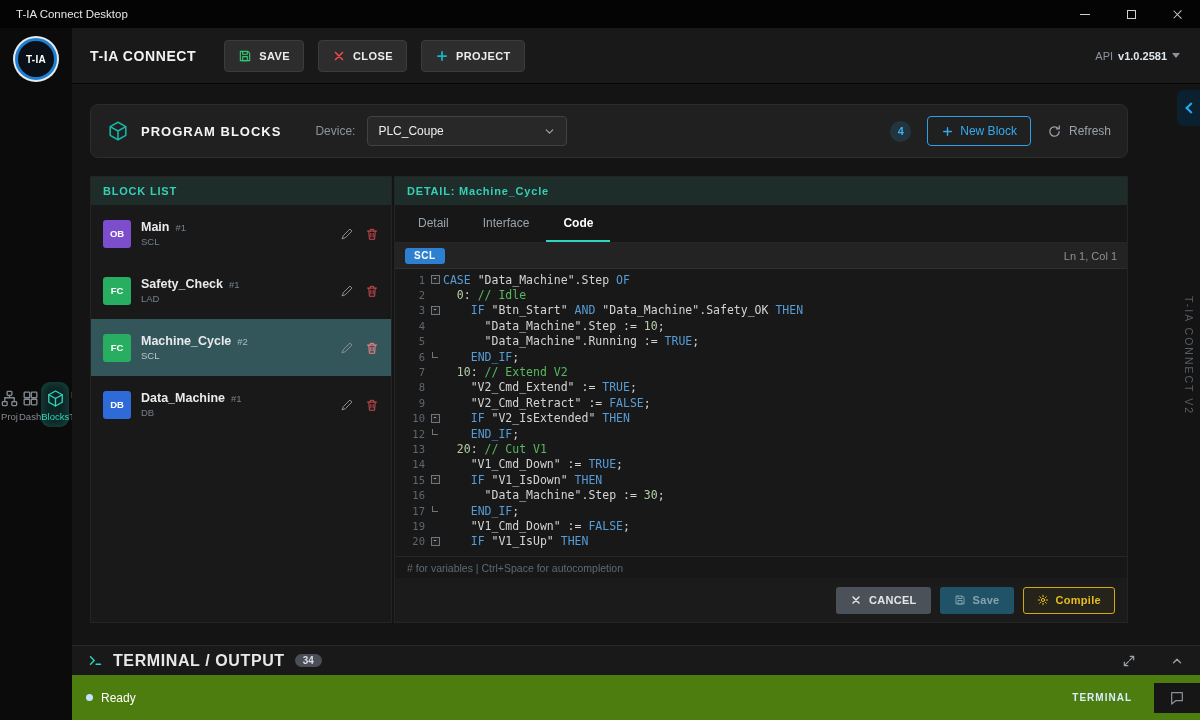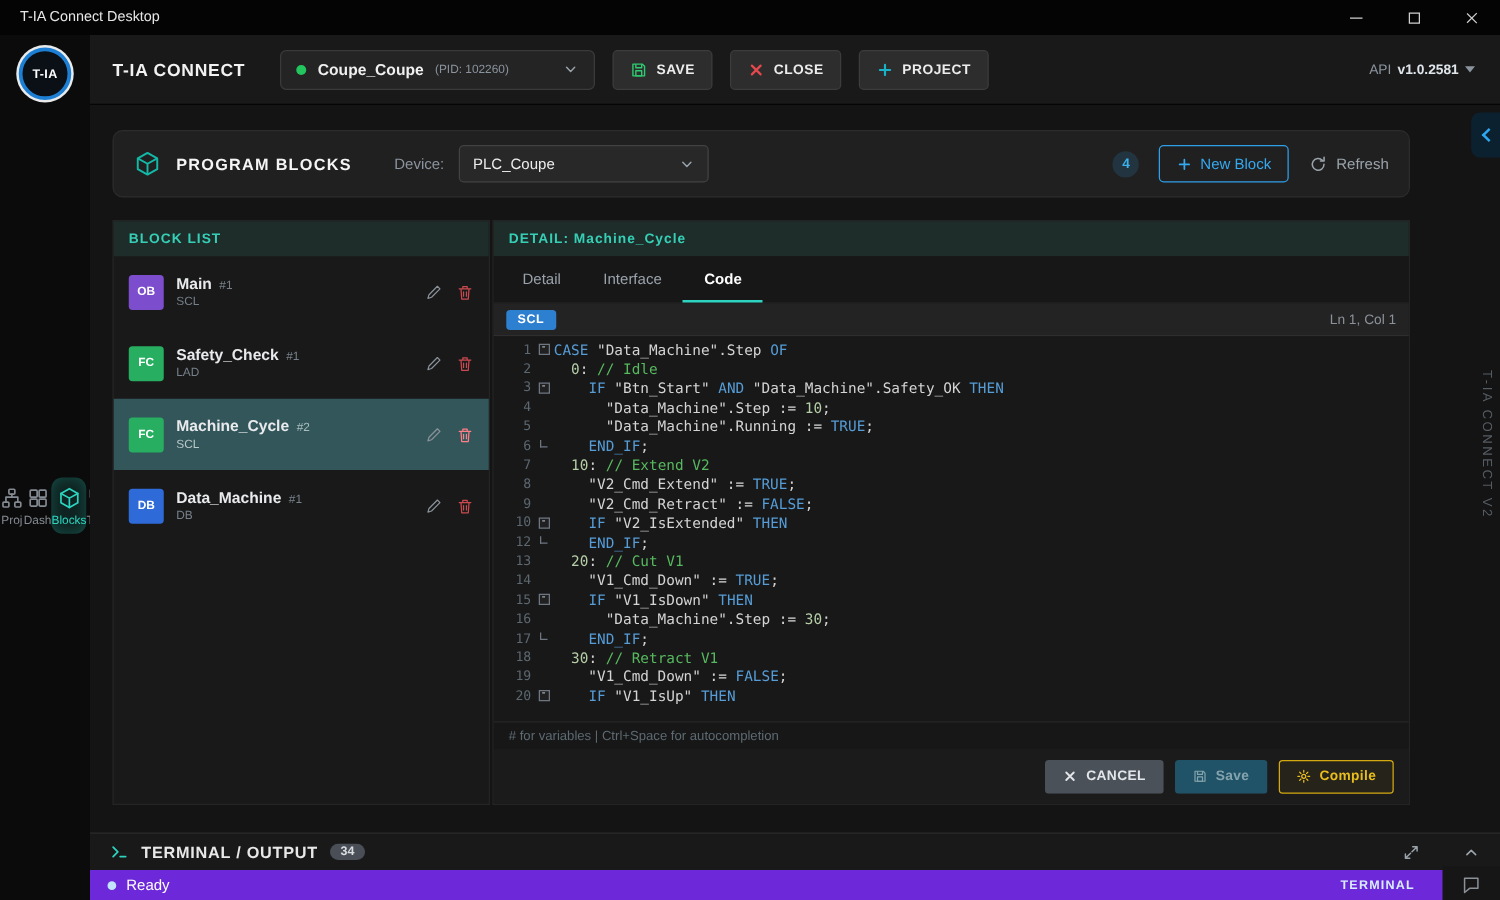--- a/index.html
+++ b/index.html
@@ -107,26 +107,26 @@
   .actions { height:44px; flex:none; display:flex; align-items:center; justify-content:flex-end; gap:9px; padding:0 12px; background:#1b1b1b; }
   .btn { display:inline-flex; align-items:center; gap:7px; font-size:11px; font-weight:bold; height:27px; padding:0 13px; border-radius:3px; letter-spacing:.3px; border:1px solid transparent; cursor:pointer; }
   .btn .icn { width:12px; height:12px; }
   .btn-cancel { background:#4b5158; color:#e2e6ea; }
   .btn-save-d { background:#22627a; color:#9fc6d2; opacity:.8; }
   .btn-compile { background:rgba(230,190,26,.05); border-color:#d4a910; color:#e8bd1d; }
 
   
   .terminal-bar { height:30px; flex:none; background:#191919; border-top:1px solid #2a2a2a; display:flex; align-items:center; gap:10px; padding:0 16px; }
   .term-icn { width:15px; height:15px; color:#2dd4bf; }
-  .term-title { font-size:13px; font-weight:bold; color:#e8e8e8; letter-spacing:.6px; }
+  .term-title { font-size:16px; font-weight:bold; color:#e8e8e8; letter-spacing:.6px; }
   .term-badge { background:#4a4f57; color:#d9dde2; font-size:10px; font-weight:bold; padding:1px 8px; border-radius:9px; }
   .term-right { margin-left:auto; display:flex; align-items:center; gap:34px; color:#9aa3ab; }
   .term-right .icn { width:14px; height:14px; cursor:pointer; }
 
-  .status-bar { height:24px; flex:none; background:#6d28d9; display:flex; align-items:center; padding-left:14px; gap:8px; }
+  .status-bar { height:45px; flex:none; background:#4d7c0f; display:flex; align-items:center; padding-left:14px; gap:8px; }
   .ready-dot { width:7px; height:7px; border-radius:50%; background:#c3e4ff; flex:none; }
   .status-text { font-size:12px; color:#ffffff; }
   .status-right { margin-left:auto; font-size:10px; font-weight:bold; letter-spacing:1px; color:#d8edff; padding-right:14px; }
   .corner { width:46px; height:30px; background:#161616; display:flex; align-items:center; justify-content:center; color:#8a9199; cursor:pointer; }
   .corner .icn { width:16px; height:16px; }
 
   
   .panel-toggle { position:absolute; right:0; top:62px; width:23px; height:36px; background:#0c2130; border-radius:7px 0 0 7px; display:flex; align-items:center; justify-content:center; cursor:pointer; z-index:5; }
   .chev-left { width:8px; height:8px; border-left:2.4px solid #2aa9f2; border-bottom:2.4px solid #2aa9f2; transform:rotate(45deg); margin-left:4px; }
   .vlabel { position:absolute; right:5px; top:268px; writing-mode:vertical-rl; font-size:10.5px; letter-spacing:2px; color:#565d63; z-index:4; }
@@ -230,28 +230,20 @@
           </svg>
           <span class="nav-label">Set</span>
         </div>
       </div>
   </aside>
 
   <div class="main-col">
 
     <div class="header">
       <span class="brand">T-IA CONNECT</span>
-      <div class="conn-select">
-        <span class="dot"></span>
-        <span class="conn-name">Coupe_Coupe</span>
-        <span class="conn-pid">(PID: 102260)</span>
-        <svg class="icn" viewBox="0 0 24 24" fill="none" stroke="currentColor" stroke-width="2.2" stroke-linecap="round" stroke-linejoin="round">
-            <path d="M6 9l6 6 6-6"></path>
-          </svg>
-      </div>
       <button class="hbtn">
         <svg class="icn ic-green" viewBox="0 0 24 24" fill="none" stroke="currentColor" stroke-width="1.9" stroke-linejoin="round">
             <path d="M4 4h13l3 3v13H4z"></path>
             <path d="M8 4v5h8V4"></path>
             <rect x="8" y="13" width="8" height="7"></rect>
           </svg>
         <span>SAVE</span>
       </button>
       <button class="hbtn">
         <svg class="icn ic-red" viewBox="0 0 24 24" fill="none" stroke="currentColor" stroke-width="3" stroke-linecap="round">
@@ -422,21 +414,20 @@
               <div class="code-line"><span class="ln-num">7</span><span class="fold"></span><span class="code-text"><span class="tk-pl">  </span><span class="tk-num">10</span><span class="tk-pl">: </span><span class="tk-com">// Extend V2</span></span></div>
               <div class="code-line"><span class="ln-num">8</span><span class="fold"></span><span class="code-text"><span class="tk-pl">    "V2_Cmd_Extend" := </span><span class="tk-kw">TRUE</span><span class="tk-pl">;</span></span></div>
               <div class="code-line"><span class="ln-num">9</span><span class="fold"></span><span class="code-text"><span class="tk-pl">    "V2_Cmd_Retract" := </span><span class="tk-kw">FALSE</span><span class="tk-pl">;</span></span></div>
               <div class="code-line"><span class="ln-num">10</span><span class="fold"><span class="fold-open"></span></span><span class="code-text"><span class="tk-pl">    </span><span class="tk-kw">IF</span><span class="tk-pl"> "V2_IsExtended" </span><span class="tk-kw">THEN</span></span></div>
               <div class="code-line"><span class="ln-num">12</span><span class="fold"><span class="fold-end"></span></span><span class="code-text"><span class="tk-pl">    </span><span class="tk-kw">END_IF</span><span class="tk-pl">;</span></span></div>
               <div class="code-line"><span class="ln-num">13</span><span class="fold"></span><span class="code-text"><span class="tk-pl">  </span><span class="tk-num">20</span><span class="tk-pl">: </span><span class="tk-com">// Cut V1</span></span></div>
               <div class="code-line"><span class="ln-num">14</span><span class="fold"></span><span class="code-text"><span class="tk-pl">    "V1_Cmd_Down" := </span><span class="tk-kw">TRUE</span><span class="tk-pl">;</span></span></div>
               <div class="code-line"><span class="ln-num">15</span><span class="fold"><span class="fold-open"></span></span><span class="code-text"><span class="tk-pl">    </span><span class="tk-kw">IF</span><span class="tk-pl"> "V1_IsDown" </span><span class="tk-kw">THEN</span></span></div>
               <div class="code-line"><span class="ln-num">16</span><span class="fold"></span><span class="code-text"><span class="tk-pl">      "Data_Machine".Step := </span><span class="tk-num">30</span><span class="tk-pl">;</span></span></div>
               <div class="code-line"><span class="ln-num">17</span><span class="fold"><span class="fold-end"></span></span><span class="code-text"><span class="tk-pl">    </span><span class="tk-kw">END_IF</span><span class="tk-pl">;</span></span></div>
-              <div class="code-line"><span class="ln-num">18</span><span class="fold"></span><span class="code-text"><span class="tk-pl">  </span><span class="tk-num">30</span><span class="tk-pl">: </span><span class="tk-com">// Retract V1</span></span></div>
               <div class="code-line"><span class="ln-num">19</span><span class="fold"></span><span class="code-text"><span class="tk-pl">    "V1_Cmd_Down" := </span><span class="tk-kw">FALSE</span><span class="tk-pl">;</span></span></div>
               <div class="code-line"><span class="ln-num">20</span><span class="fold"><span class="fold-open"></span></span><span class="code-text"><span class="tk-pl">    </span><span class="tk-kw">IF</span><span class="tk-pl"> "V1_IsUp" </span><span class="tk-kw">THEN</span></span></div>
             </div>
           <div class="hint-bar"># for variables  |  Ctrl+Space for autocompletion</div>
           <div class="actions">
             <button class="btn btn-cancel">
               <svg class="icn" viewBox="0 0 24 24" fill="none" stroke="currentColor" stroke-width="3" stroke-linecap="round">
                   <path d="M6 6l12 12M18 6L6 18"></path>
                 </svg>
               <span>CANCEL</span>

